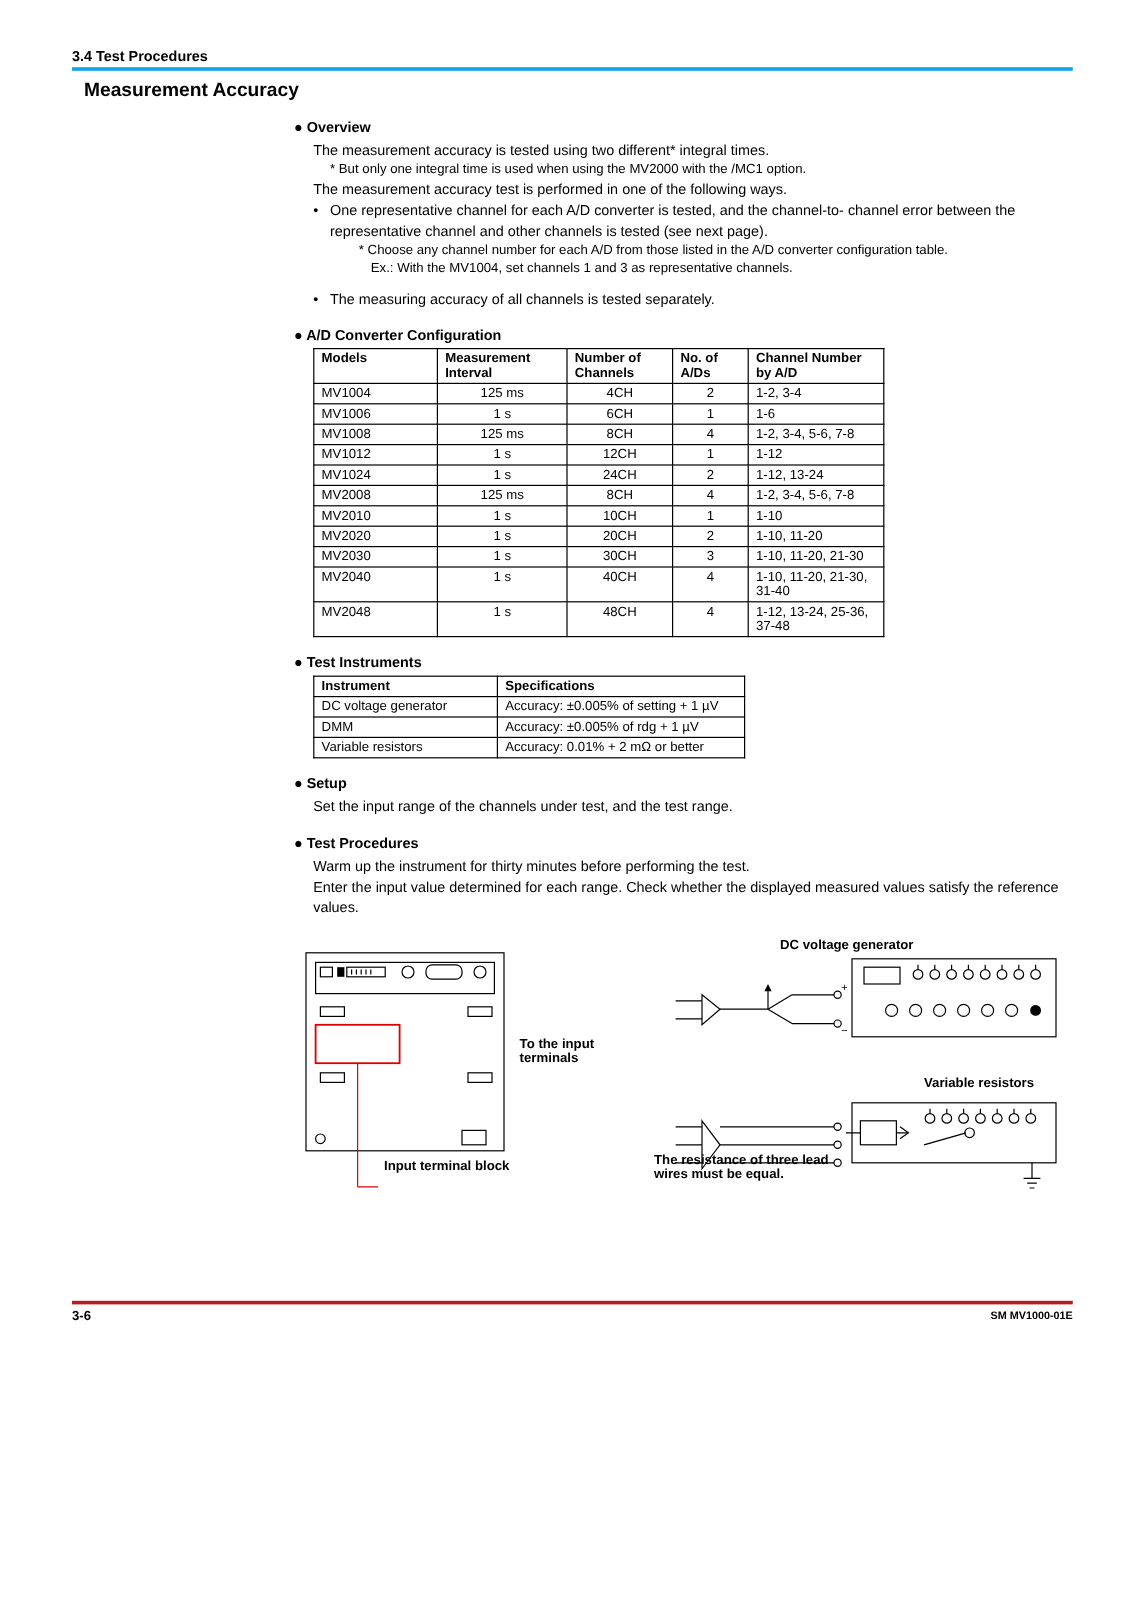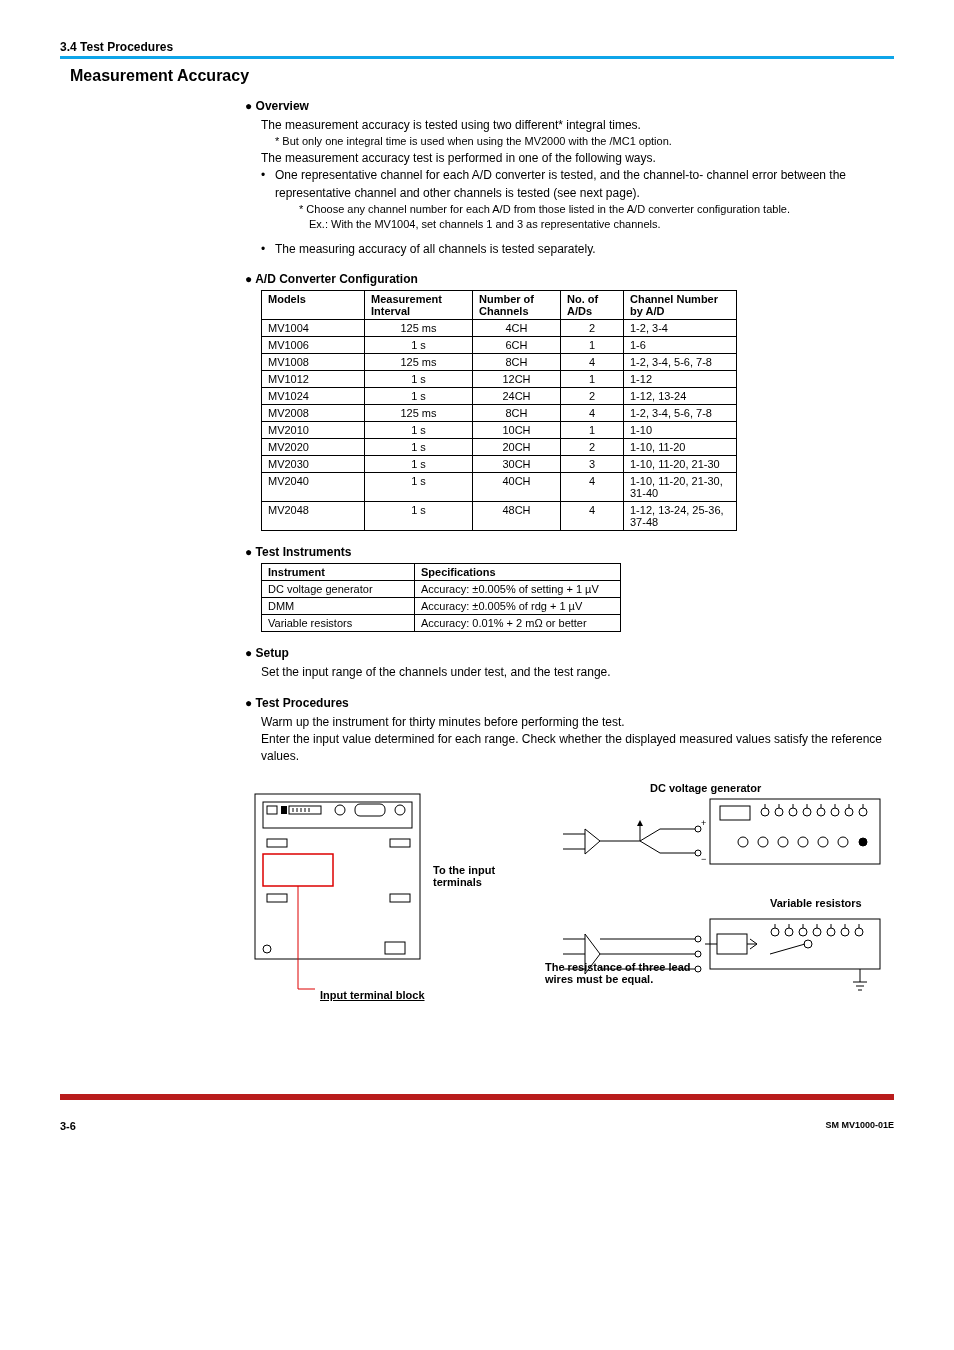--- a/index.html
+++ b/index.html
@@ -70,23 +70,23 @@
     margin-left: 175px;
   }
   .diagram-area .label {
     font-size: 11px;
     font-weight: bold;
     position: absolute;
   }
   .footer {
     display: flex;
     justify-content: space-between;
-    border-top: 6px solid #b91c1c;
-    padding-top: 20px;
-    margin-top: 30px;
+    border-top: 3px solid #b91c1c;
+    padding-top: 4px;
+    margin-top: 20px;
     font-size: 11px;
   }
   .footer .right { font-size: 9px; font-weight: bold; }
 </style>
 </head>
 <body>
 
 <div class="section-header">3.4  Test Procedures</div>
 
 <div style="margin-left:10px;">
@@ -357,20 +357,20 @@
           <line x1="614" y1="144" x2="614" y2="140"></line>
       </g>
       <line x1="525" y1="170" x2="560" y2="160" stroke="#000"></line>
       <circle cx="563" cy="160" r="4" fill="none" stroke="#000"></circle>
     </svg>
 
     <div class="label" style="left:405px; top:-2px;">DC voltage generator</div>
     <div class="label" style="left:188px; top:80px; width:90px;">To the input terminals</div>
     <div class="label" style="left:525px; top:113px;">Variable resistors</div>
     <div class="label" style="left:300px; top:177px; width:165px;">The resistance of three lead wires must be equal.</div>
-    <div class="label" style="left:75px; top:205px;text-decoration:underline;">Input terminal block</div>
+    <div class="label" style="left:75px; top:182px;">Input terminal block</div>
   </div>
 </div>
 
 <div class="footer">
   <div><b>3-6</b></div>
   <div class="right">SM MV1000-01E</div>
 </div>
 
 </body></html>

